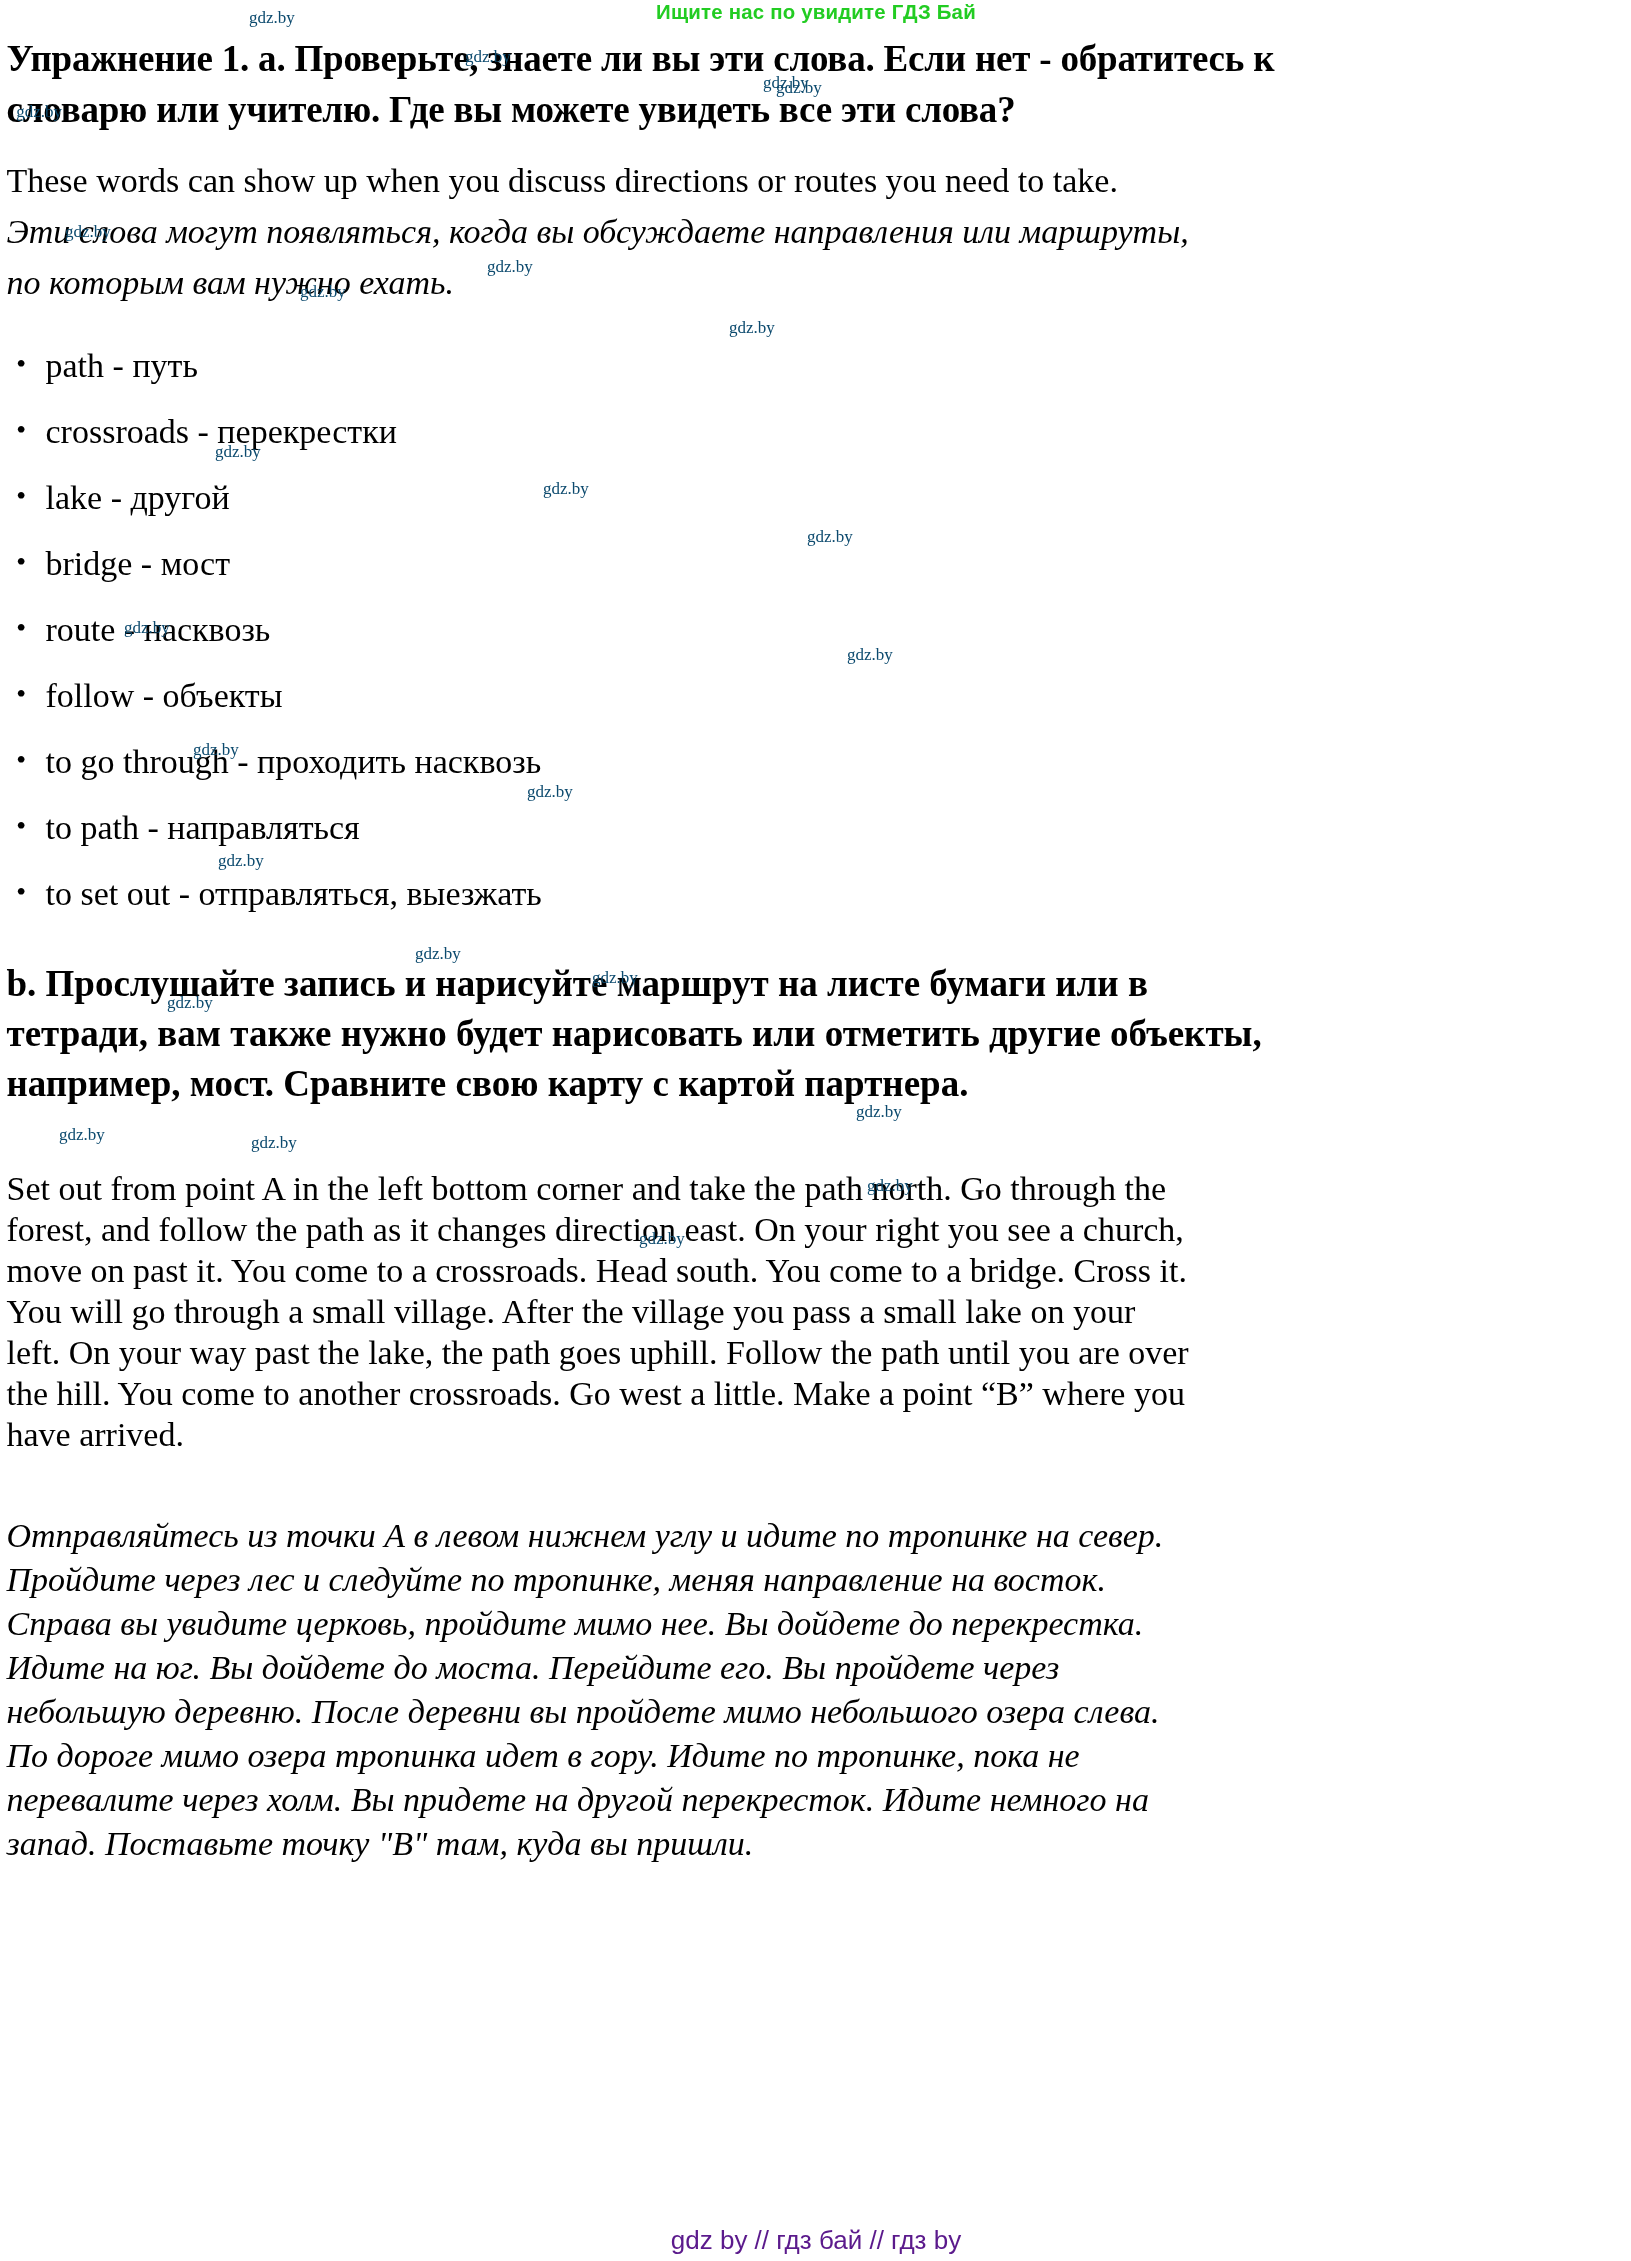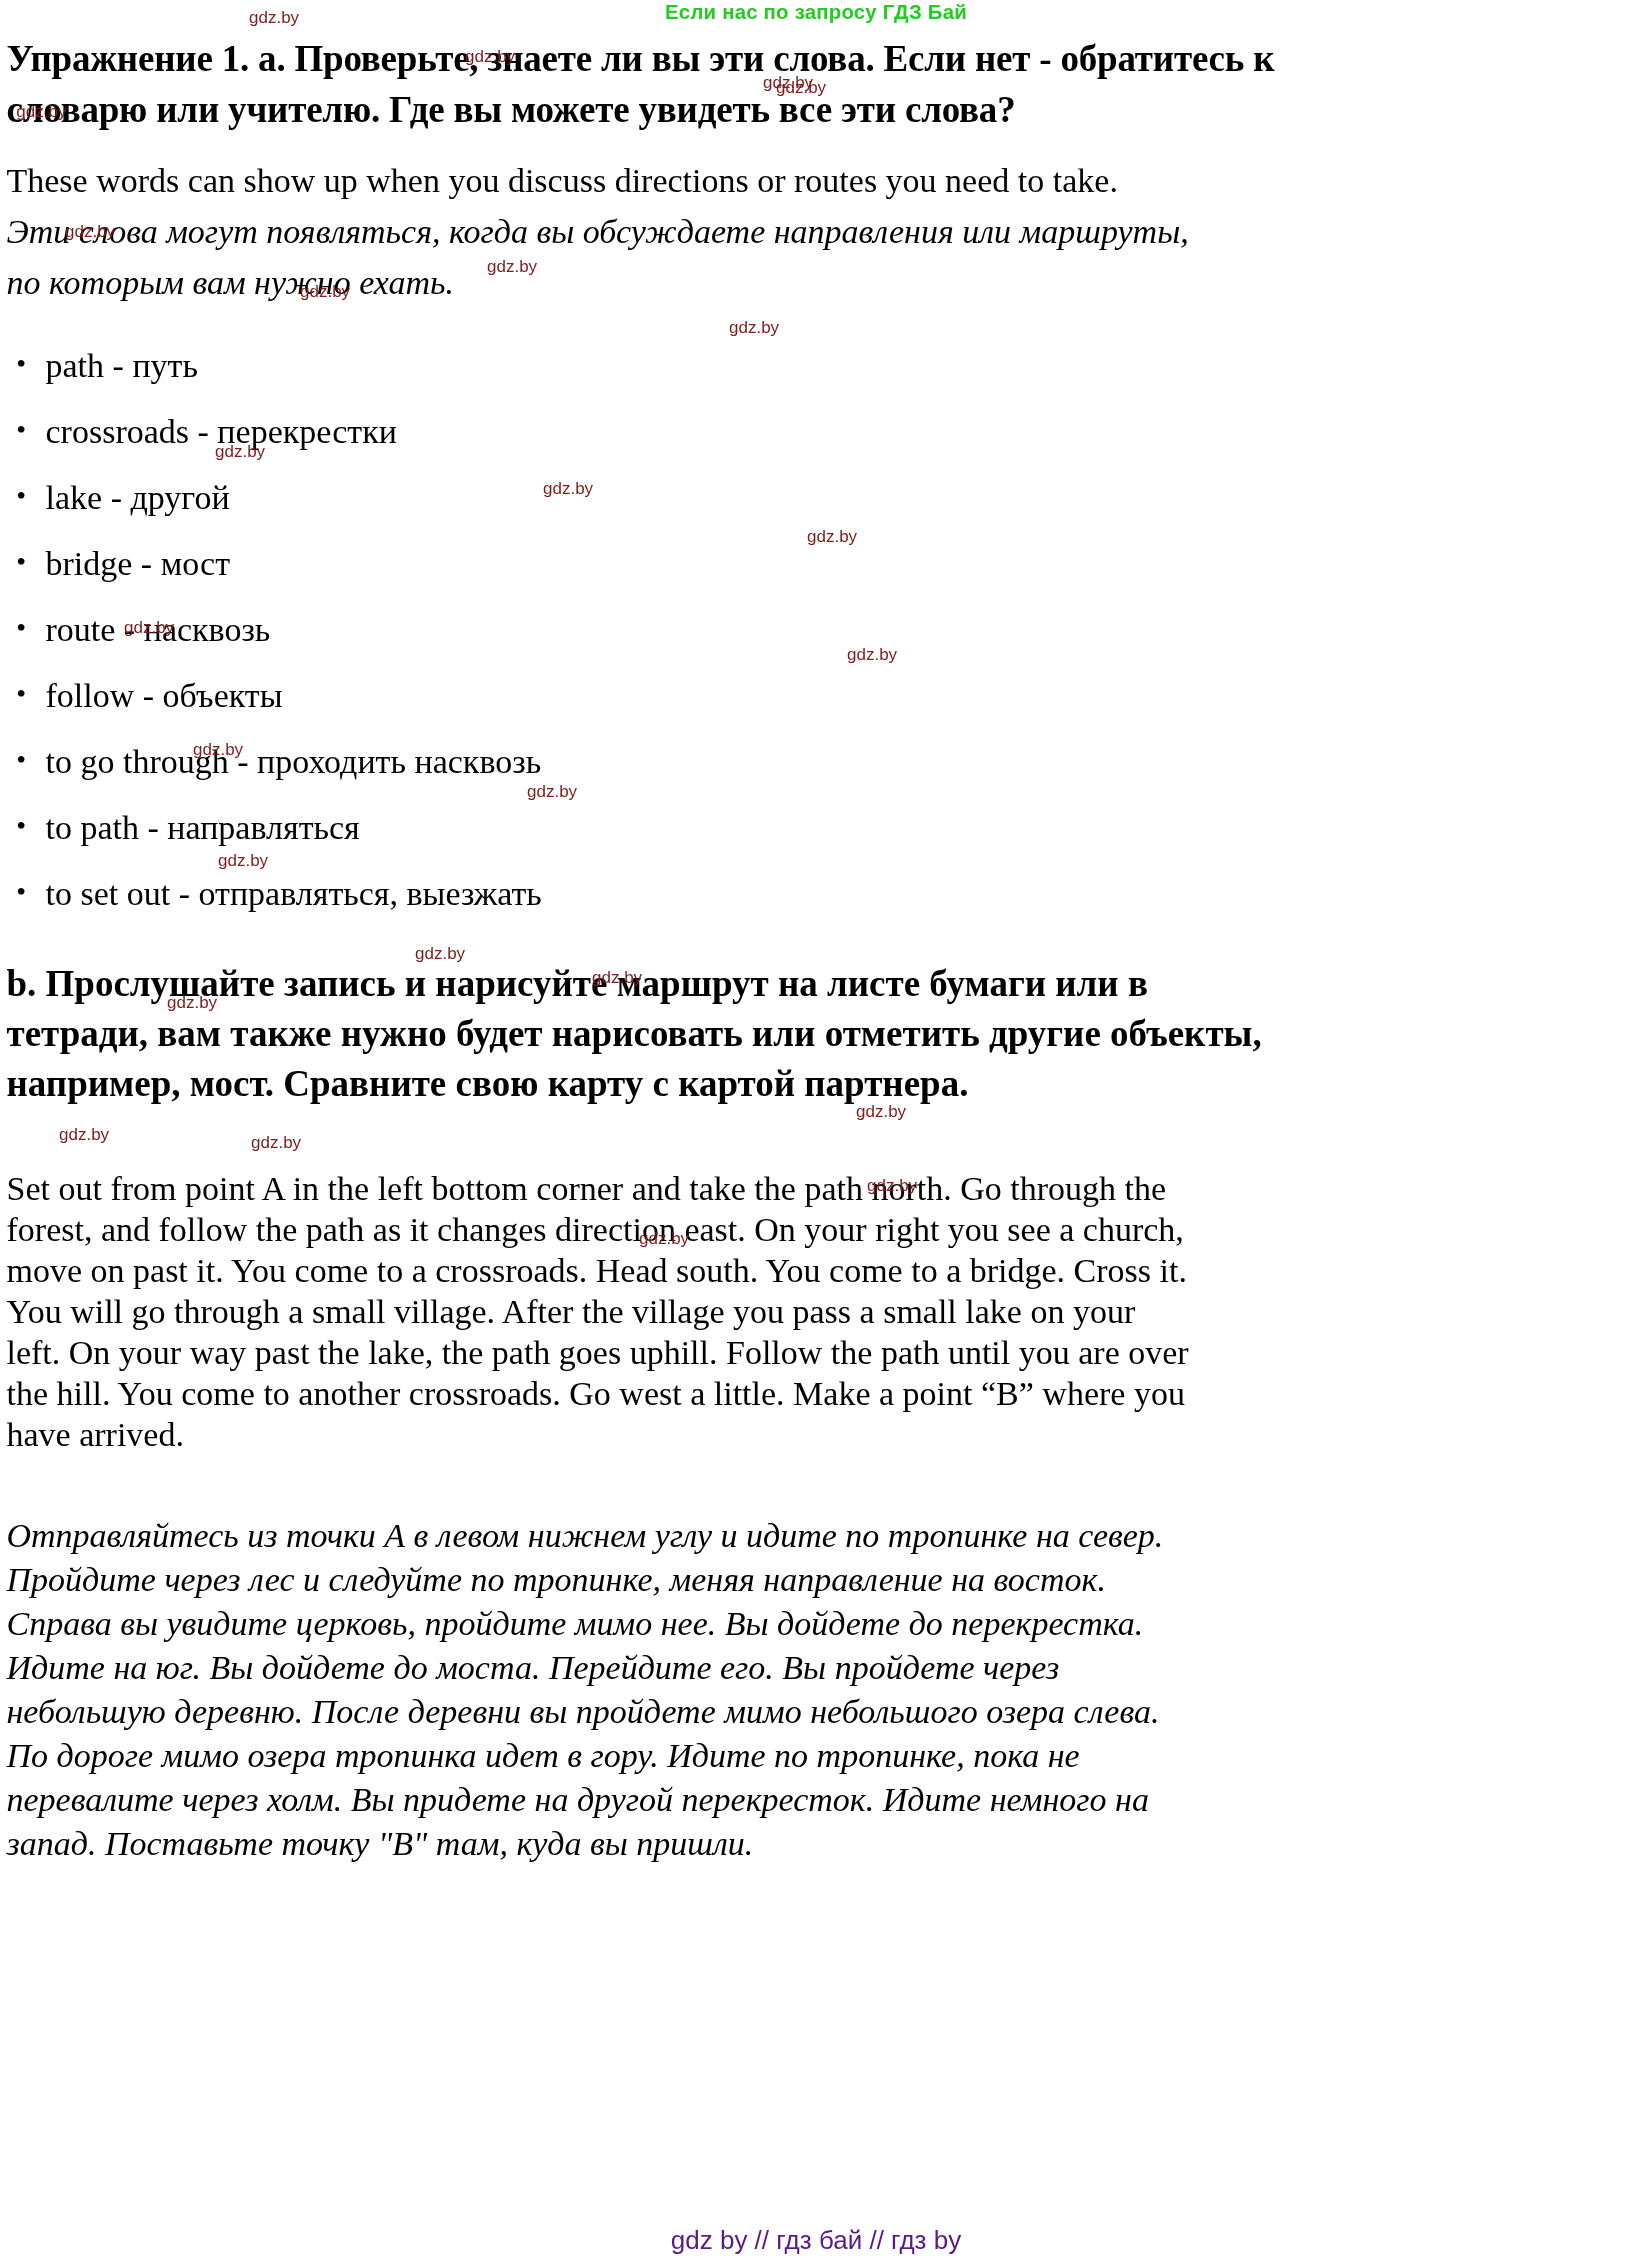--- a/index.html
+++ b/index.html
@@ -102,23 +102,23 @@
     line-height: 50px;
   }
   .lines.ital .ln {
     font-style: italic;
     line-height: 44px;
   }
 
   
   .wm {
     position: absolute;
-    font-family: Liberation Sans, sans-serif;
+    font-family: Liberation Serif, serif;
     font-size: 17px;
-    color: #7f1d1d;
+    color: #0c4a6e;
     white-space: nowrap;
     pointer-events: none;
   }
 
   
   .site-footer {
     position: absolute;
     left: 0;
     bottom: 4.9px;
     width: 100%;
@@ -127,21 +127,21 @@
     font-size: 26px;
     color: #5b1a8c;
     white-space: nowrap;
   }
 </style>
 </head>
 <body>
 
 <div id="page">
 
-  <div class="site-header">Если нас по запросу ГДЗ Бай</div>
+  <div class="site-header">Ищите нас по увидите ГДЗ Бай</div>
 
   <div class="content">
 
     <div>
       <div class="task-title">Упражнение 1. a. Проверьте, знаете ли вы эти слова. Если нет - обратитесь к</div>
       <div class="task-title">словарю или учителю. Где вы можете увидеть все эти слова?</div>
     </div>
 
     <div class="spacer-sm"></div>
 

